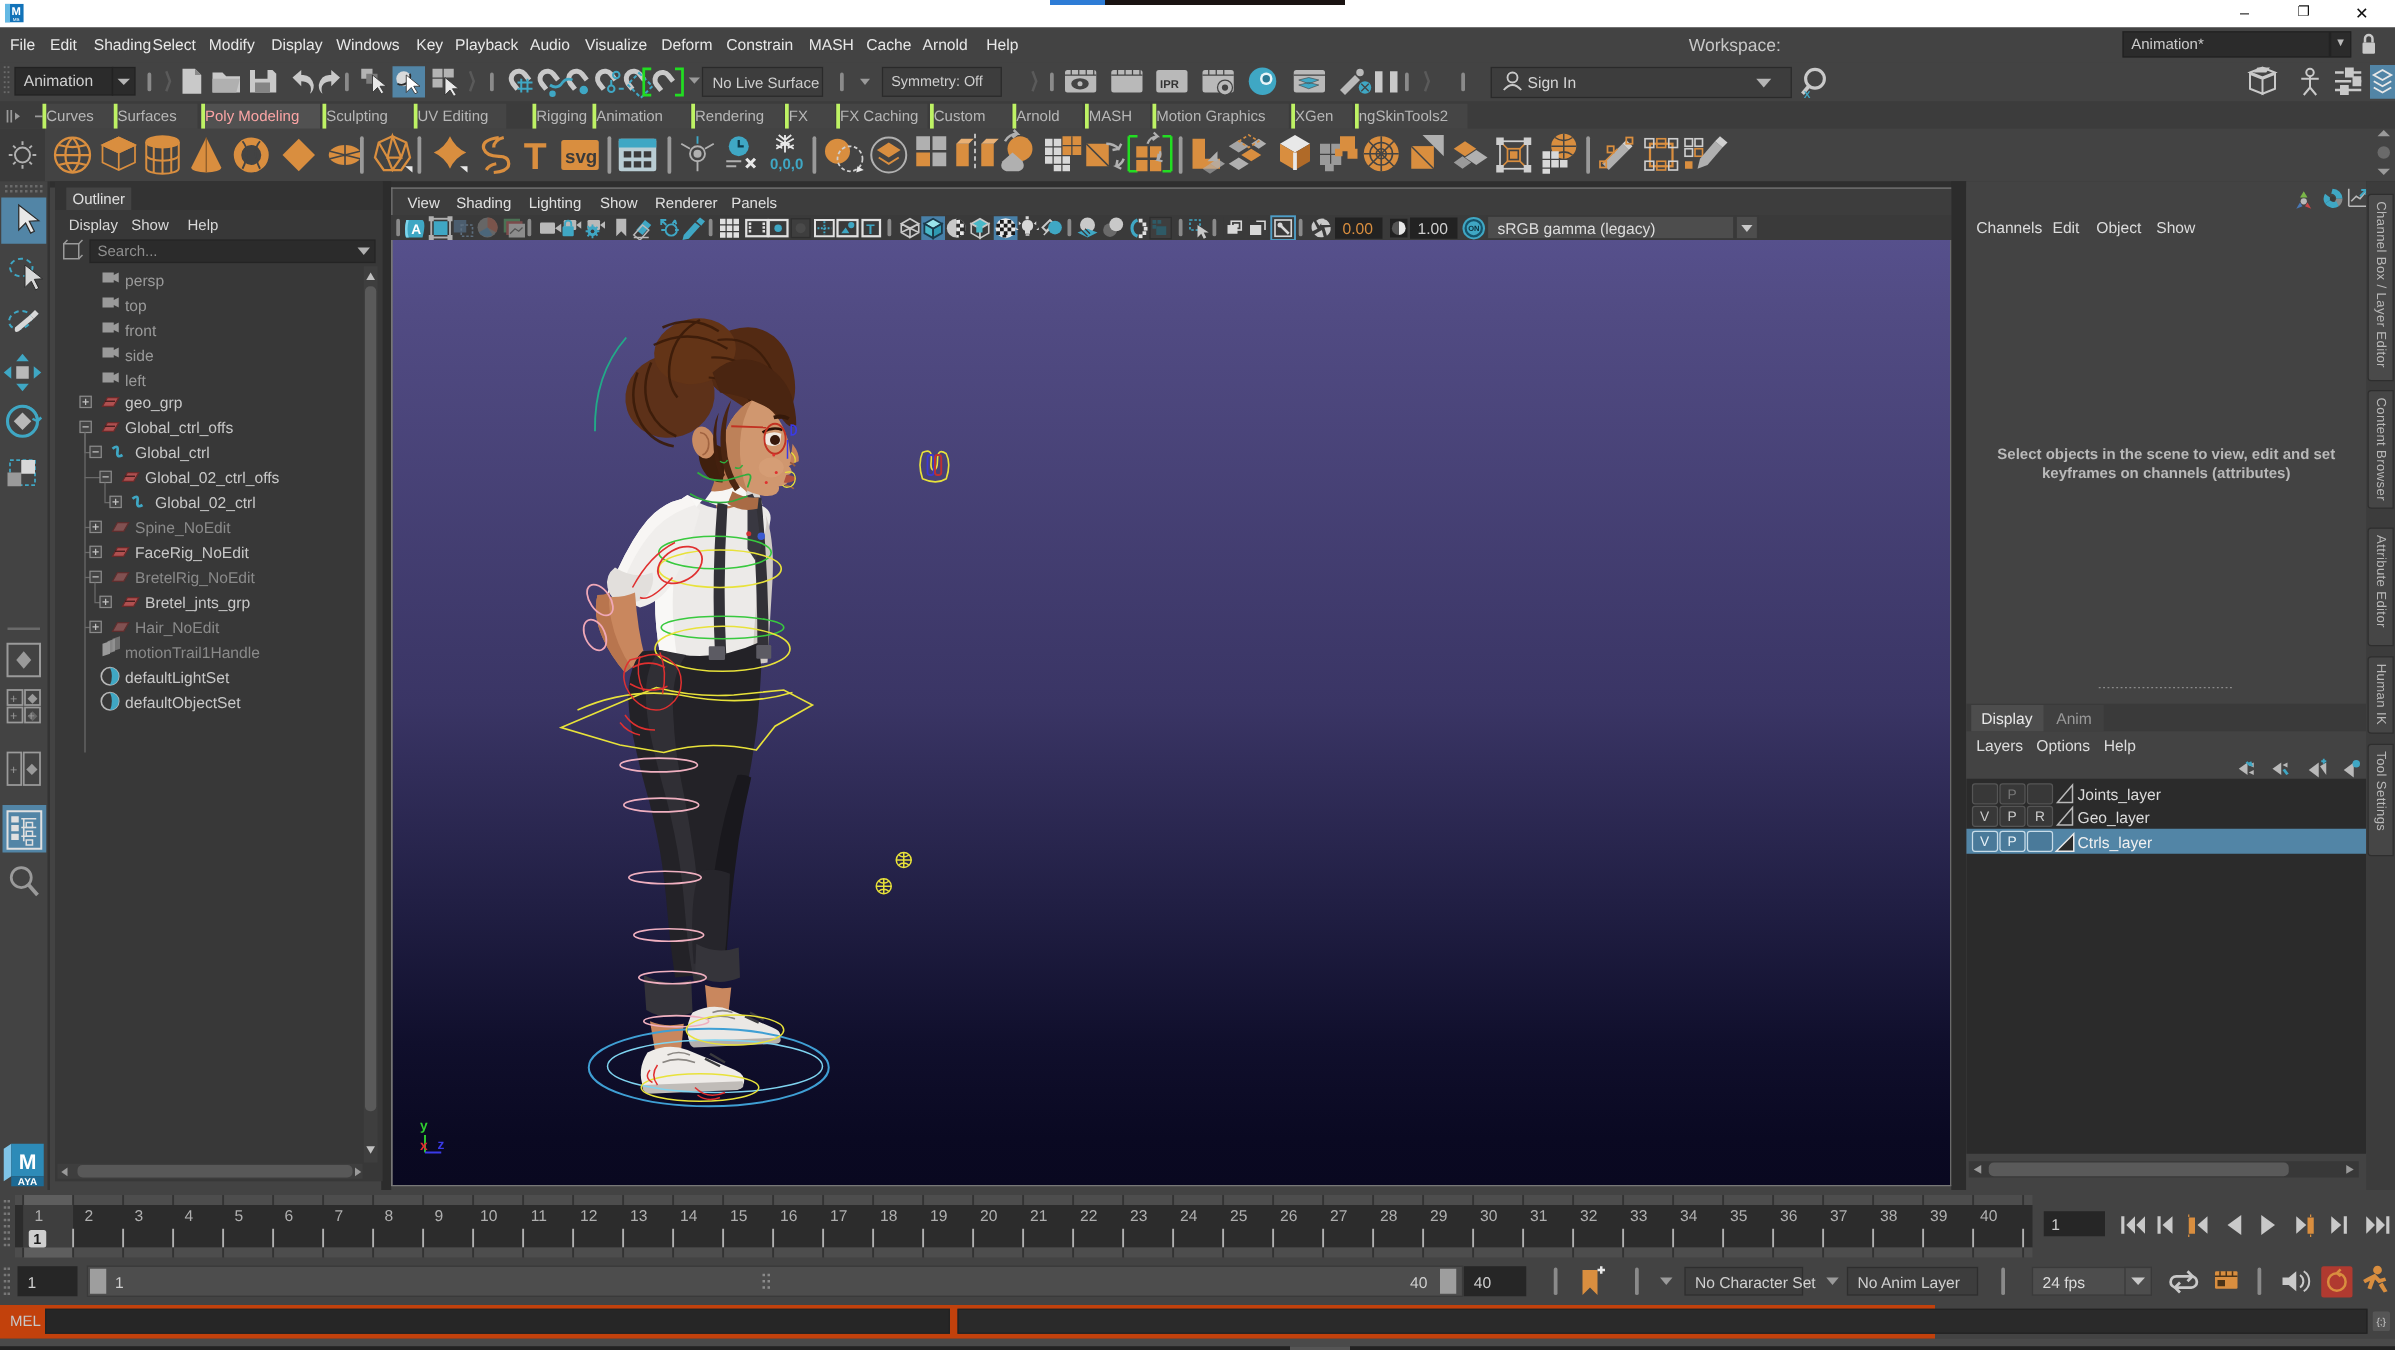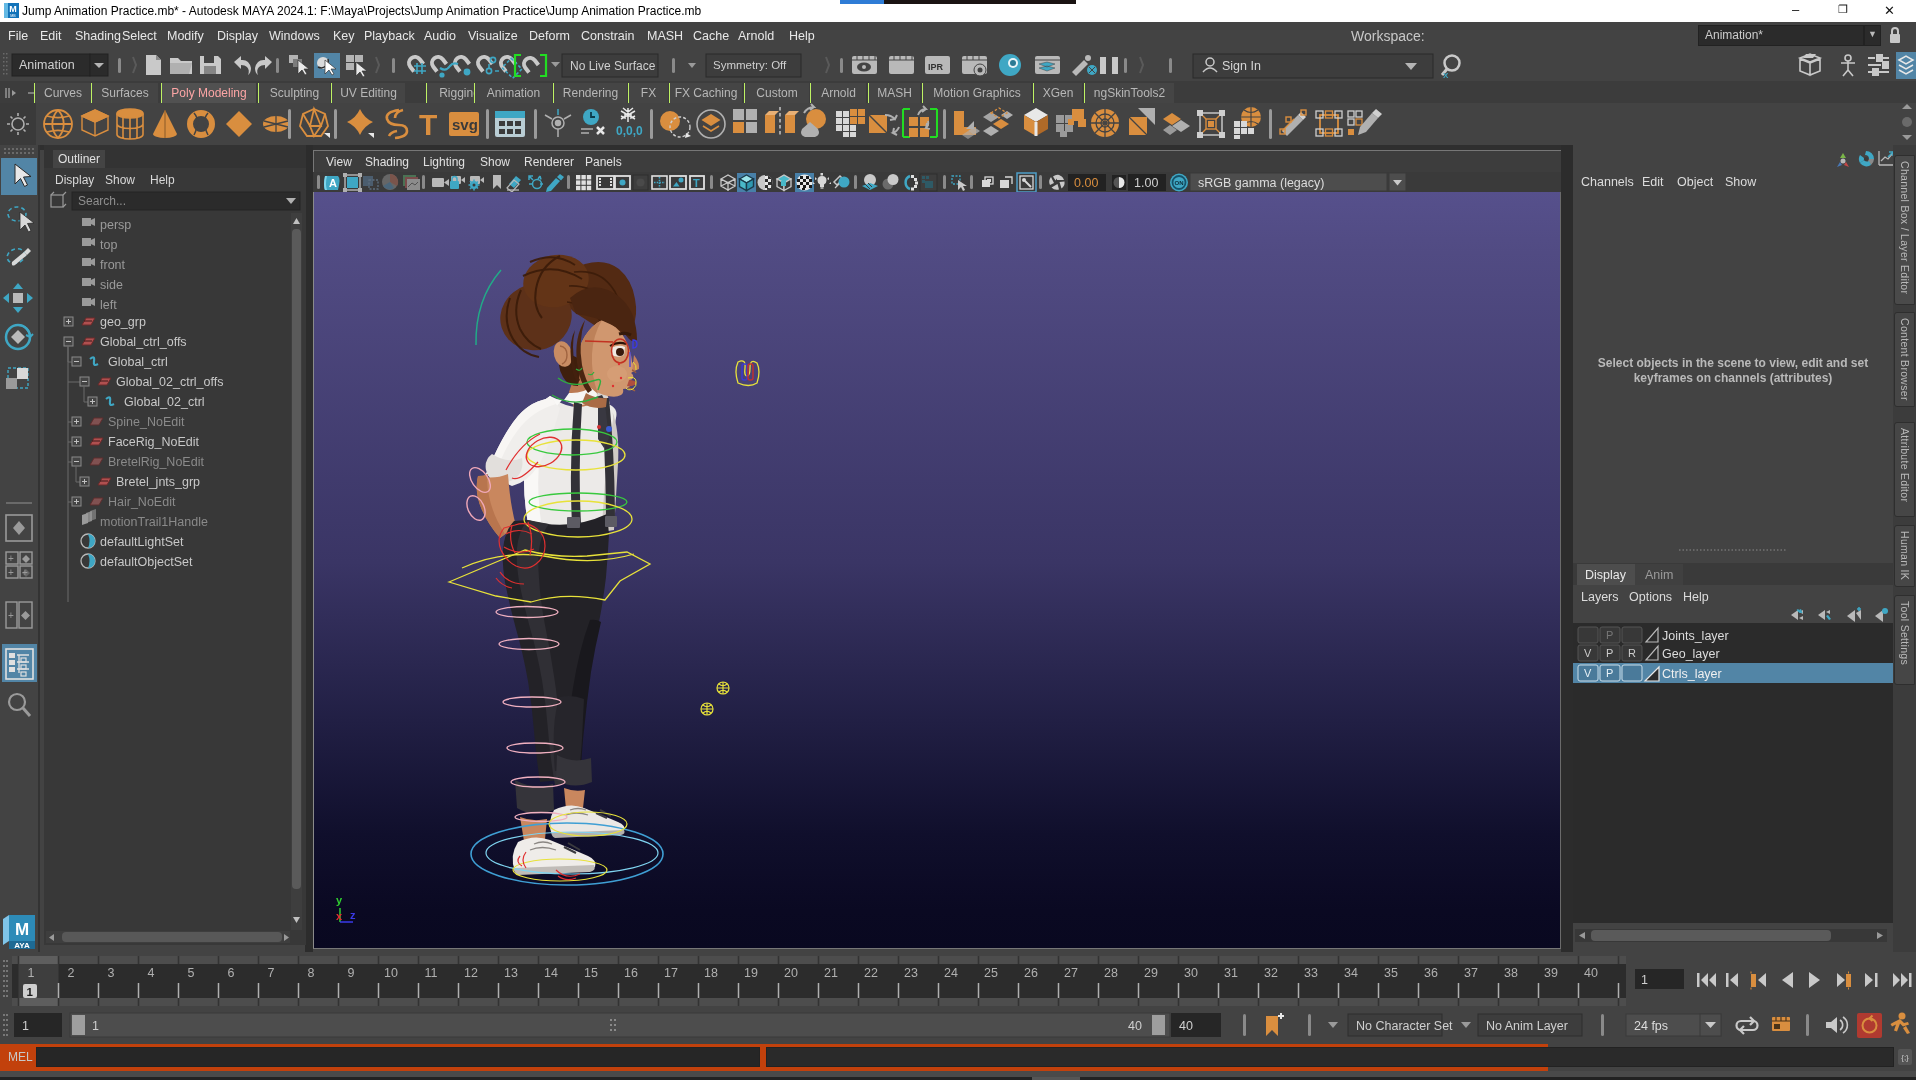--- a/index.html
+++ b/index.html
@@ -13,21 +13,21 @@
 #progressblue { left:0; top:0; width:44px; height:4px; background:#2e7cd6; }
 .winbtn { top:6px; font-size:13px; color:#111; }
 
 #menubar { left:0; top:22px; width:1916px; height:28px; background:#434343; color:#e8e8e8; font-size:12.5px; }
 #menubar span { position:absolute; top:7px; }
 
 #toolbar { left:0; top:50px; width:1916px; height:31px; background:#434343; }
 .field { background:#2b2b2b; border:1px solid #222; color:#cfcfcf; font-size:12px; }
 
 #shelftabs { left:0; top:81px; width:1916px; height:22px; background:#3c3c3c; font-size:12px; color:#b7b7b7; }
-#shelftabs .tab { position:absolute; top:2px; height:20px; line-height:20px; background:#454545; border-left:1px solid #bef264; text-align:center; }
+#shelftabs .tab { position:absolute; top:2px; height:20px; line-height:20px; background:#454545; border-left:3px solid #bef264; text-align:left; }
 #shelftabs .tab.active { background:#515151; color:#fca5a5; }
 
 #shelficons { left:0; top:103px; width:1916px; height:42px; background:#434343; }
 
 #lefttools { left:0; top:145px; width:40px; height:807px; background:#434343; }
 
 #outliner { left:44px; top:145px; width:262px; height:800px; background:#383838; }
 
 #vpmenu { left:313px; top:150px; width:1248px; height:22px; border-top:1px solid #777; border-left:1px solid #777; background:#3d3d3d; color:#e0e0e0; font-size:12px; }
 #vpicons { left:313px; top:172px; width:1248px; height:20px; background:#3a3a3a; }
@@ -51,21 +51,20 @@
 <body>
 <div id="root">
 
   <div id="titlebar" class="abs">
     <svg class="abs" style="left:4px;top:3px" width="15" height="15" viewBox="0 0 15 15">
       <rect width="15" height="15" fill="#1273b9"></rect>
       <rect width="4" height="15" fill="#64b9e4"></rect>
       <text x="9" y="9" font-size="9" font-weight="bold" fill="#fff" text-anchor="middle">M</text>
       <text x="9" y="14" font-size="3.6" fill="#fff" text-anchor="middle">MB</text>
     </svg>
-    <span id="titletext" class="abs">Jump Animation Practice.mb* - Autodesk MAYA 2024.1: F:\Maya\Projects\Jump Animation Practice\Jump Animation Practice.mb</span>
     <div id="progressbar" class="abs">
         <div id="progressblue" class="abs"></div>
       </div>
     <span class="abs winbtn" style="left:1792px;top:2px">–</span>
     <span class="abs winbtn" style="left:1838px;top:3px;font-size:11px">❐</span>
     <span class="abs winbtn" style="left:1884px;top:3px">✕</span>
   </div>
 
   <div id="menubar" class="abs">
     <span style="left:8px">File</span>

